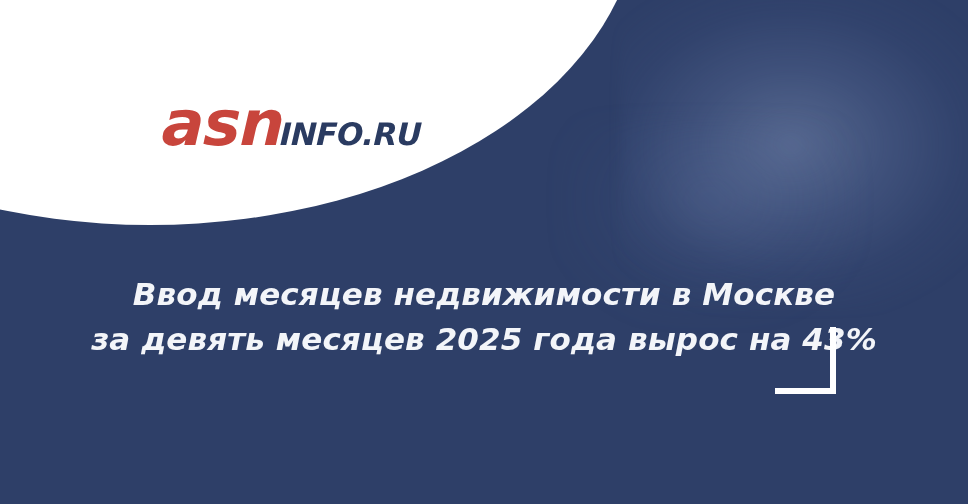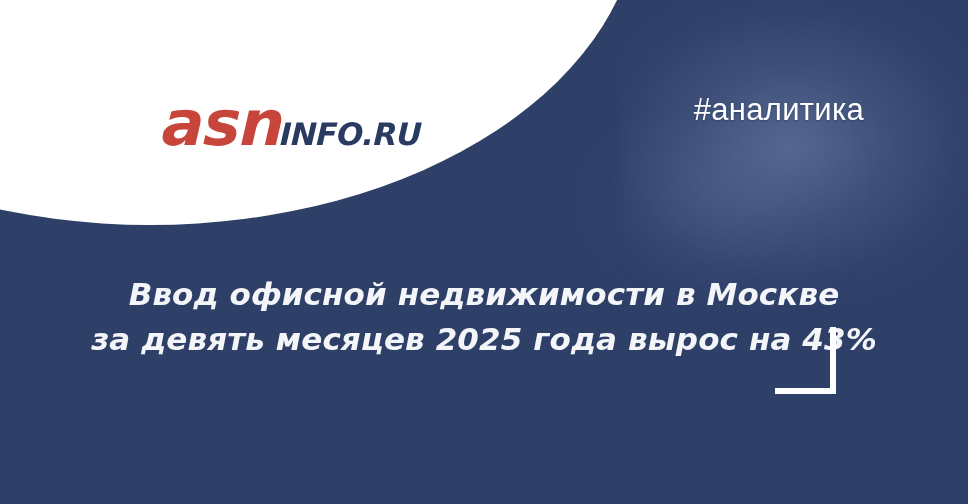--- a/index.html
+++ b/index.html
@@ -166,24 +166,23 @@
   <div class="bg-glow"></div>
   <div class="bg-glow-2"></div>
 
   <div class="white-oval"></div>
 
   <div class="logo">
     <span class="logo-asn">asn</span>
     <span class="logo-info">INFO.RU</span>
   </div>
 
-  <div class="hashtag">#аналитика</div>
 
   <div class="headline">
-    <div class="headline-line">Ввод офисной недвижимости в Москве</div>
+    <div class="headline-line">Ввод месяцев недвижимости в Москве</div>
     <div class="headline-line">за девять месяцев 2025 года вырос на 43%</div>
   </div>
 
   <div class="bracket">
     <div class="v-bar"></div>
     <div class="h-bar"></div>
   </div>
 
 </div>
 

